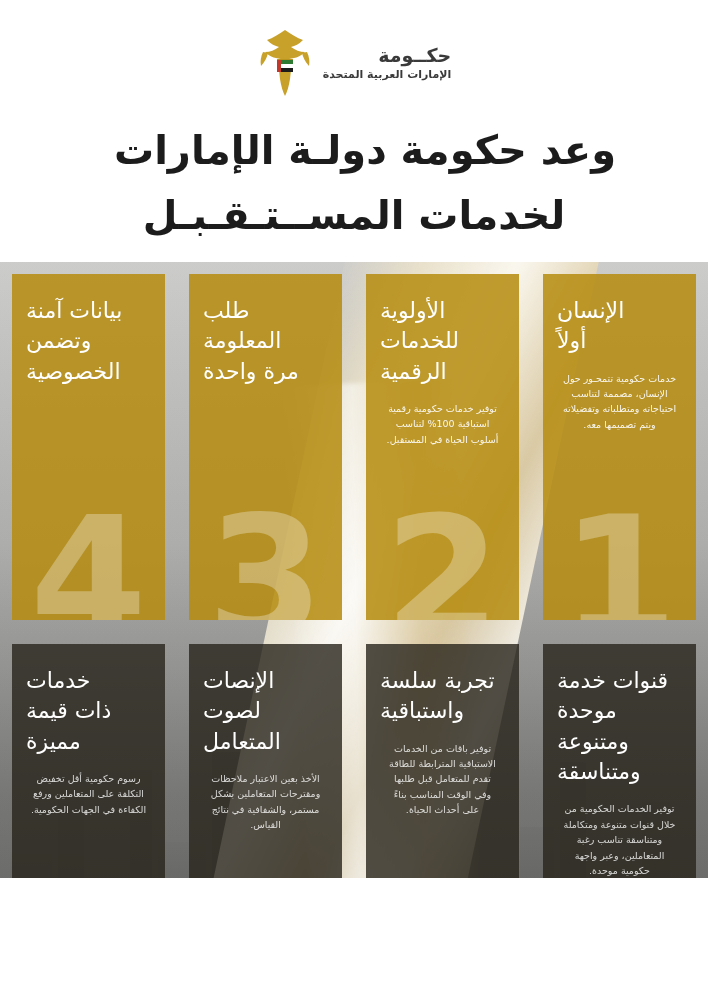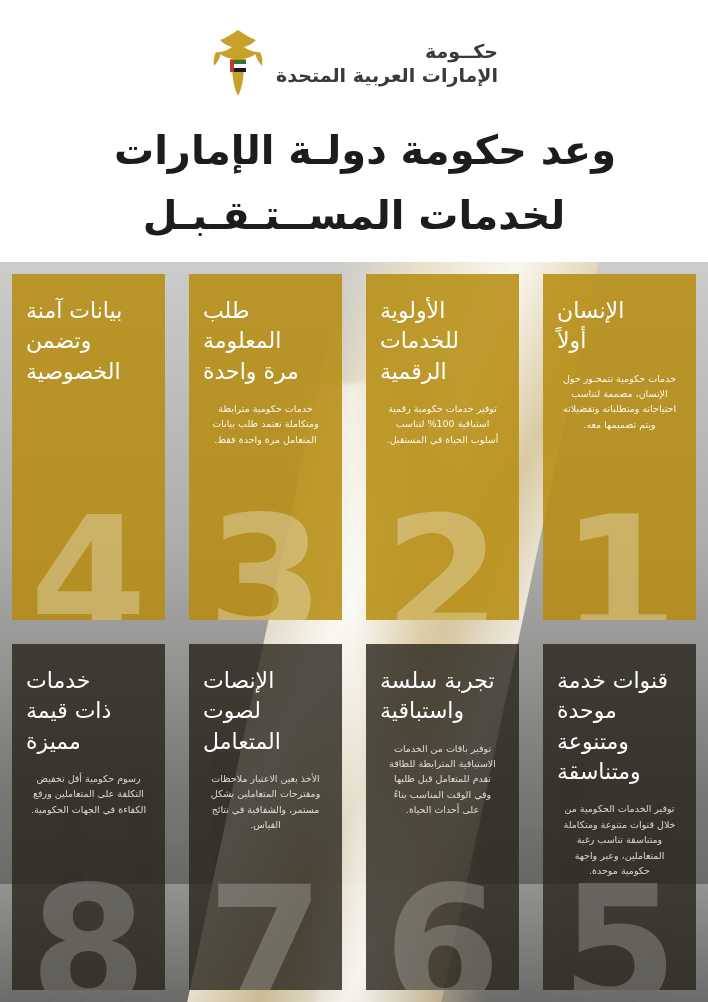--- a/index.html
+++ b/index.html
@@ -10,21 +10,21 @@
   body {
     width: 708px;
     height: 1002px;
     overflow: hidden;
     font-family: "DejaVu Sans", "Liberation Sans", sans-serif;
   }
 
   .poster {
     position: relative;
     width: 708px;
-    height: 1002px;
+    height: 878px;
     background: #ffffff;
     overflow: hidden;
   }
 
   
   .header {
     position: relative;
     height: 262px;
     background: #ffffff;
   }
@@ -51,21 +51,21 @@
     line-height: 1.18;
     color: #2b2b2b;
   }
   .logo-text .l1 {
     font-size: 19px;
     font-weight: bold;
     letter-spacing: 1px;
     color: #3a3a3a;
   }
   .logo-text .l2 {
-    font-size: 19px;
+    font-size: 11px;
     font-weight: bold;
     color: #3a3a3a;
     margin-top: 2px;
   }
 
   .title-block {
     margin-top: 26px;
     text-align: center;
     color: #1c1c1c;
     font-weight: bold;
@@ -293,21 +293,20 @@
           <div class="cell-body">توفير خدمات حكومية رقمية استباقية 100% لتناسب أسلوب الحياة في المستقبل.</div>
         </div>
       </div>
 
       <div class="cell">
         <div class="cell-inner">
           <div class="cell-num">3</div>
           <div class="cell-head" style="white-space:pre-line">طلب
 المعلومة
 مرة واحدة</div>
-          <div class="cell-body">خدمات حكومية مترابطة ومتكاملة تعتمد طلب بيانات المتعامل مرة واحدة فقط.</div>
         </div>
       </div>
 
       <div class="cell">
         <div class="cell-inner">
           <div class="cell-num">4</div>
           <div class="cell-head" style="white-space:pre-line">بيانات آمنة
 وتضمن
 الخصوصية</div>
         </div>

